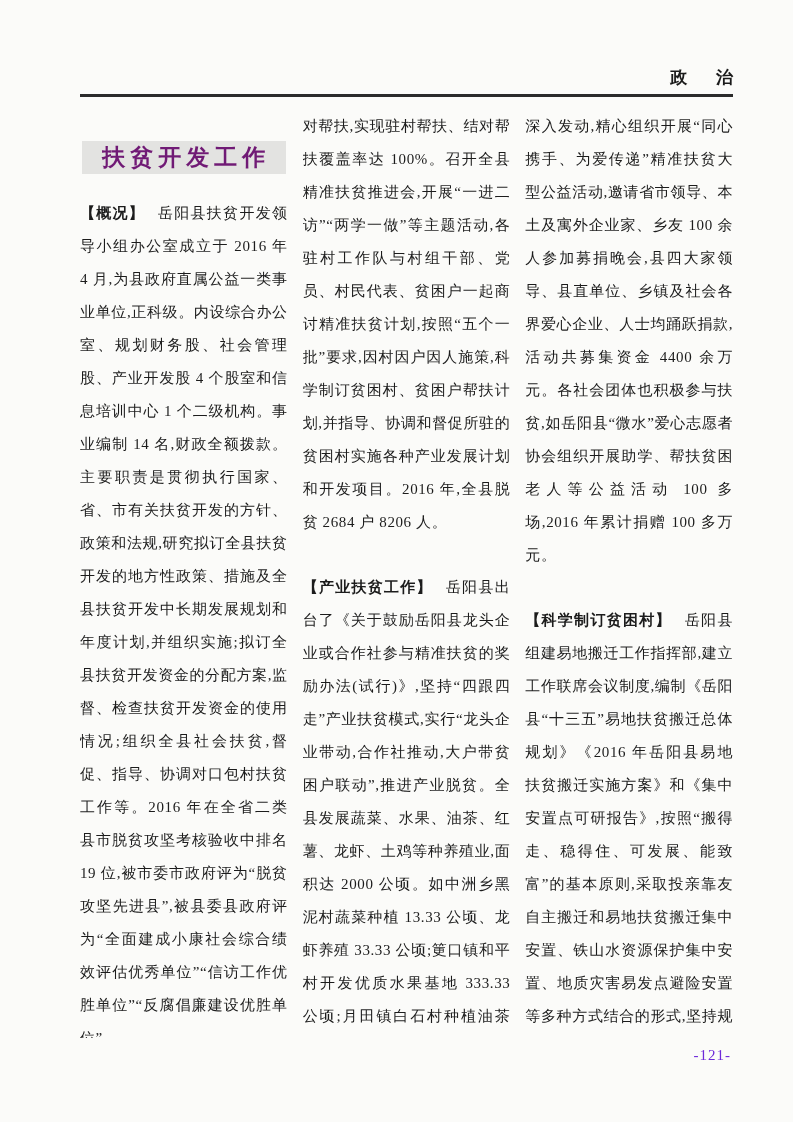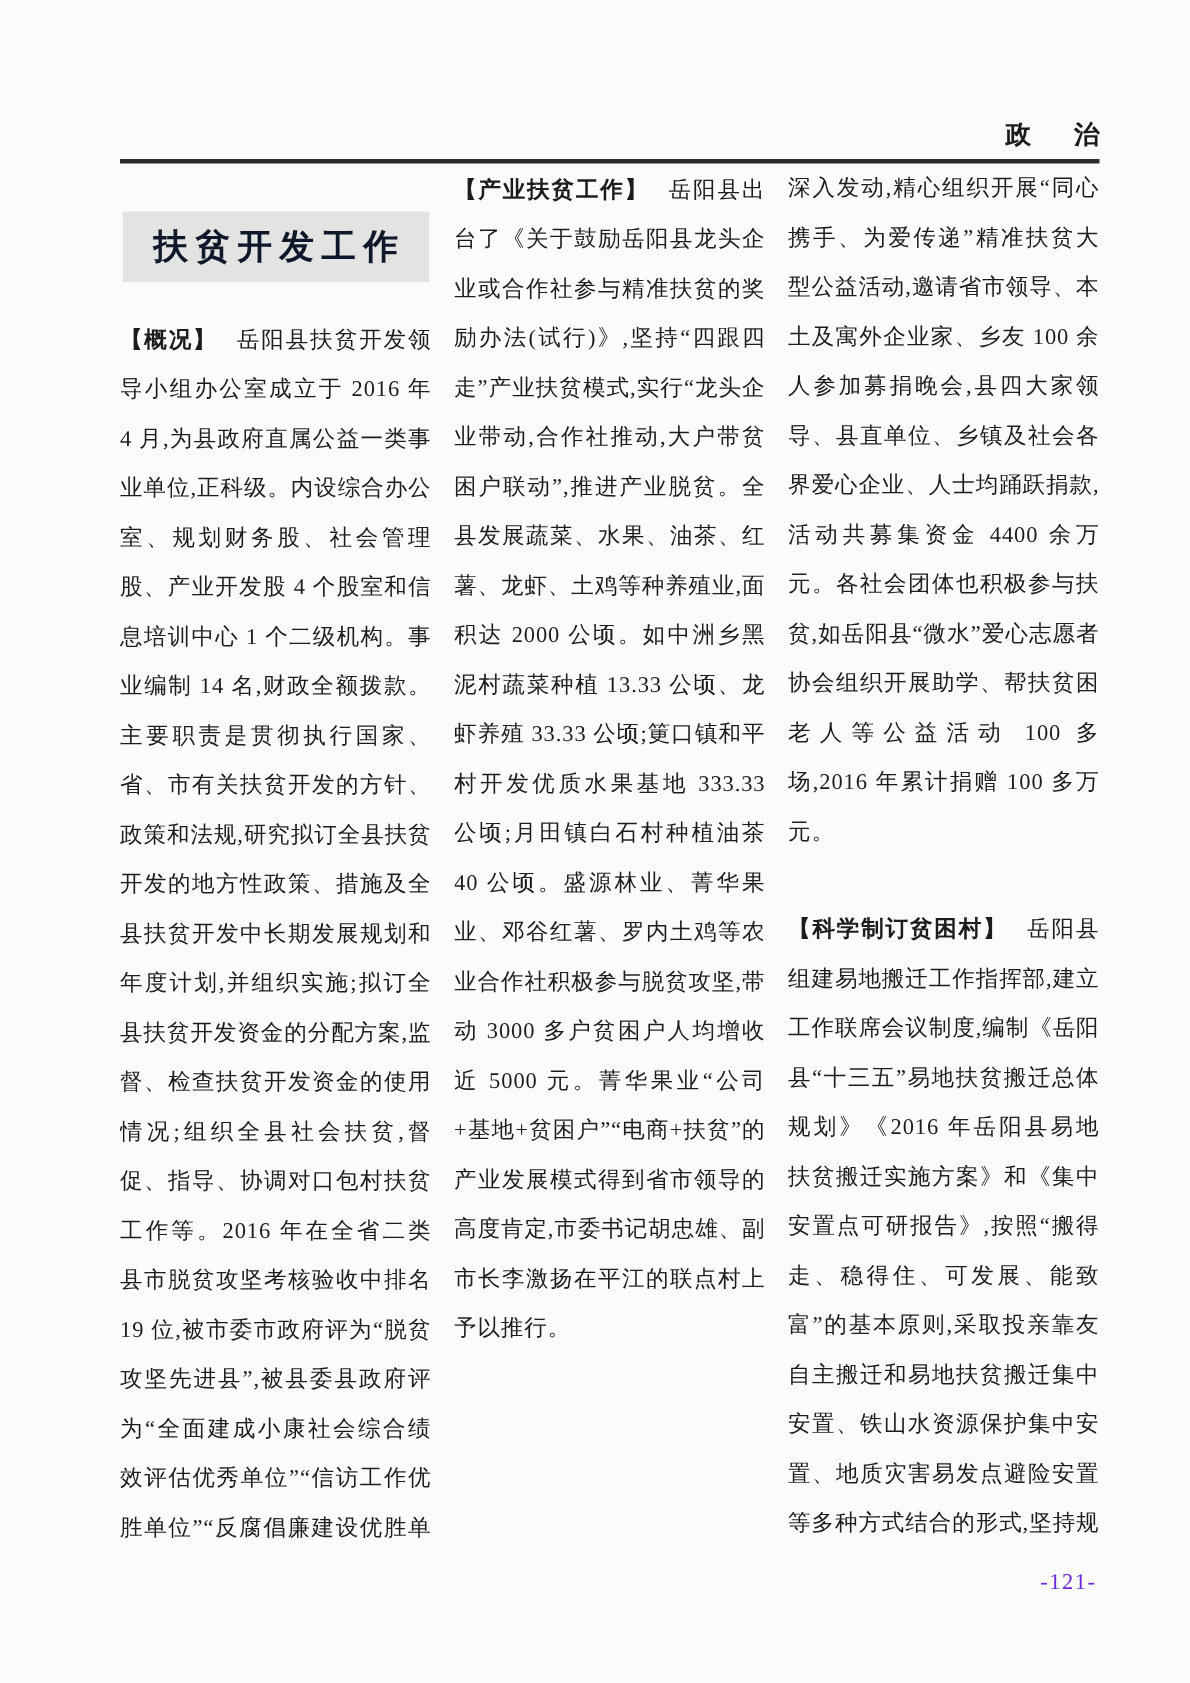--- a/index.html
+++ b/index.html
@@ -12,21 +12,21 @@
     overflow: hidden;
   }
   .page {
     position: absolute;
     inset: 0;
     background: #fbfbf9;
   }
   
   .page-header {
     position: absolute;
-    top: 78px;
+    top: 66px;
     left: 80px;
     width: 653px;
   }
   .section-label {
     text-align: right;
     font-family: "Liberation Sans", "DejaVu Sans", sans-serif;
     font-weight: bold;
     font-size: 17px;
     letter-spacing: 12px;
     margin-right: -12px; 
@@ -50,30 +50,30 @@
   .col {
     flex: 1 1 0;
     overflow: hidden;
     text-align: justify;
     font-size: 15px;
     line-height: 33px;
     letter-spacing: 0.6px;
   }
   .title-box {
     background: #e3e3e1;
-    height: 47px;
+    height: 33px;
     margin: 31px 2px 0 2px;
     display: flex;
     align-items: center;
     justify-content: center;
     font-size: 23px;
     font-weight: bold;
     letter-spacing: 5px;
     text-indent: 5px;
-    color: #0f172a;
+    color: #701a75;
   }
   .title-box + .block { margin-top: 22px; }
   .block + .block { margin-top: 31px; }
   .block .heading {
     font-family: "Liberation Sans", "DejaVu Sans", sans-serif;
     font-weight: bold;
     letter-spacing: 0.5px;
     margin-right: 13px;
   }
   
@@ -97,20 +97,21 @@
   </div>
 
   <div class="content">
     <div class="col">
       <div class="title-box">
         <span>扶贫开发工作</span>
       </div>
     <div class="block"><span class="heading">【概况】</span><span>岳阳县扶贫开发领导小组办公室成立于 2016 年 4 月,为县政府直属公益一类事业单位,正科级。内设综合办公室、规划财务股、社会管理股、产业开发股 4 个股室和信息培训中心 1 个二级机构。事业编制 14 名,财政全额拨款。主要职责是贯彻执行国家、省、市有关扶贫开发的方针、政策和法规,研究拟订全县扶贫开发的地方性政策、措施及全县扶贫开发中长期发展规划和年度计划,并组织实施;拟订全县扶贫开发资金的分配方案,监督、检查扶贫开发资金的使用情况;组织全县社会扶贫,督促、指导、协调对口包村扶贫工作等。2016 年在全省二类县市脱贫攻坚考核验收中排名 19 位,被市委市政府评为“脱贫攻坚先进县”,被县委县政府评为“全面建成小康社会综合绩效评估优秀单位”“信访工作优胜单位”“反腐倡廉建设优胜单位”。</span></div>
       </div>
     <div class="col">
+        <div class="block"><span>对帮扶,实现驻村帮扶、结对帮扶覆盖率达 100%。召开全县精准扶贫推进会,开展“一进二访”“两学一做”等主题活动,各驻村工作队与村组干部、党员、村民代表、贫困户一起商讨精准扶贫计划,按照“五个一批”要求,因村因户因人施策,科学制订贫困村、贫困户帮扶计划,并指导、协调和督促所驻的贫困村实施各种产业发展计划和开发项目。2016 年,全县脱贫 2684 户 8206 人。</span></div>
         <div class="block"><span class="heading">【产业扶贫工作】</span><span>岳阳县出台了《关于鼓励岳阳县龙头企业或合作社参与精准扶贫的奖励办法(试行)》,坚持“四跟四走”产业扶贫模式,实行“龙头企业带动,合作社推动,大户带贫困户联动”,推进产业脱贫。全县发展蔬菜、水果、油茶、红薯、龙虾、土鸡等种养殖业,面积达 2000 公顷。如中洲乡黑泥村蔬菜种植 13.33 公顷、龙虾养殖 33.33 公顷;筻口镇和平村开发优质水果基地 333.33 公顷;月田镇白石村种植油茶 40 公顷。盛源林业、菁华果业、邓谷红薯、罗内土鸡等农业合作社积极参与脱贫攻坚,带动 3000 多户贫困户人均增收近 5000 元。菁华果业“公司+基地+贫困户”“电商+扶贫”的产业发展模式得到省市领导的高度肯定,市委书记胡忠雄、副市长李激扬在平江的联点村上予以推行。</span></div>
       </div>
     <div class="col">
         <div class="block"><span>深入发动,精心组织开展“同心携手、为爱传递”精准扶贫大型公益活动,邀请省市领导、本土及寓外企业家、乡友 100 余人参加募捐晚会,县四大家领导、县直单位、乡镇及社会各界爱心企业、人士均踊跃捐款,活动共募集资金 4400 余万元。各社会团体也积极参与扶贫,如岳阳县“微水”爱心志愿者协会组织开展助学、帮扶贫困老人等公益活动 100 多场,2016 年累计捐赠 100 多万元。</span></div>
         <div class="block"><span class="heading">【科学制订贫困村】</span><span>岳阳县组建易地搬迁工作指挥部,建立工作联席会议制度,编制《岳阳县“十三五”易地扶贫搬迁总体规划》《2016 年岳阳县易地扶贫搬迁实施方案》和《集中安置点可研报告》,按照“搬得走、稳得住、可发展、能致富”的基本原则,采取投亲靠友自主搬迁和易地扶贫搬迁集中安置、铁山水资源保护集中安置、地质灾害易发点避险安置等多种方式结合的形式,坚持规划先行,合理确定搬迁规模,区分轻重缓急,有序组织实施。投入 4497 万元,因地制宜选定毛田、月田、公田三个乡镇、7 处集中安置点,全县共搬迁 303 户 886 人。按照“指标优先安排,资金优先保障,建设优先启动”的措施,落实 825 户贫困户、150 户重度贫困户的危房改造工作。</span></div>
       </div>
   </div>
 
   <div class="page-footer">-121-</div>
 

